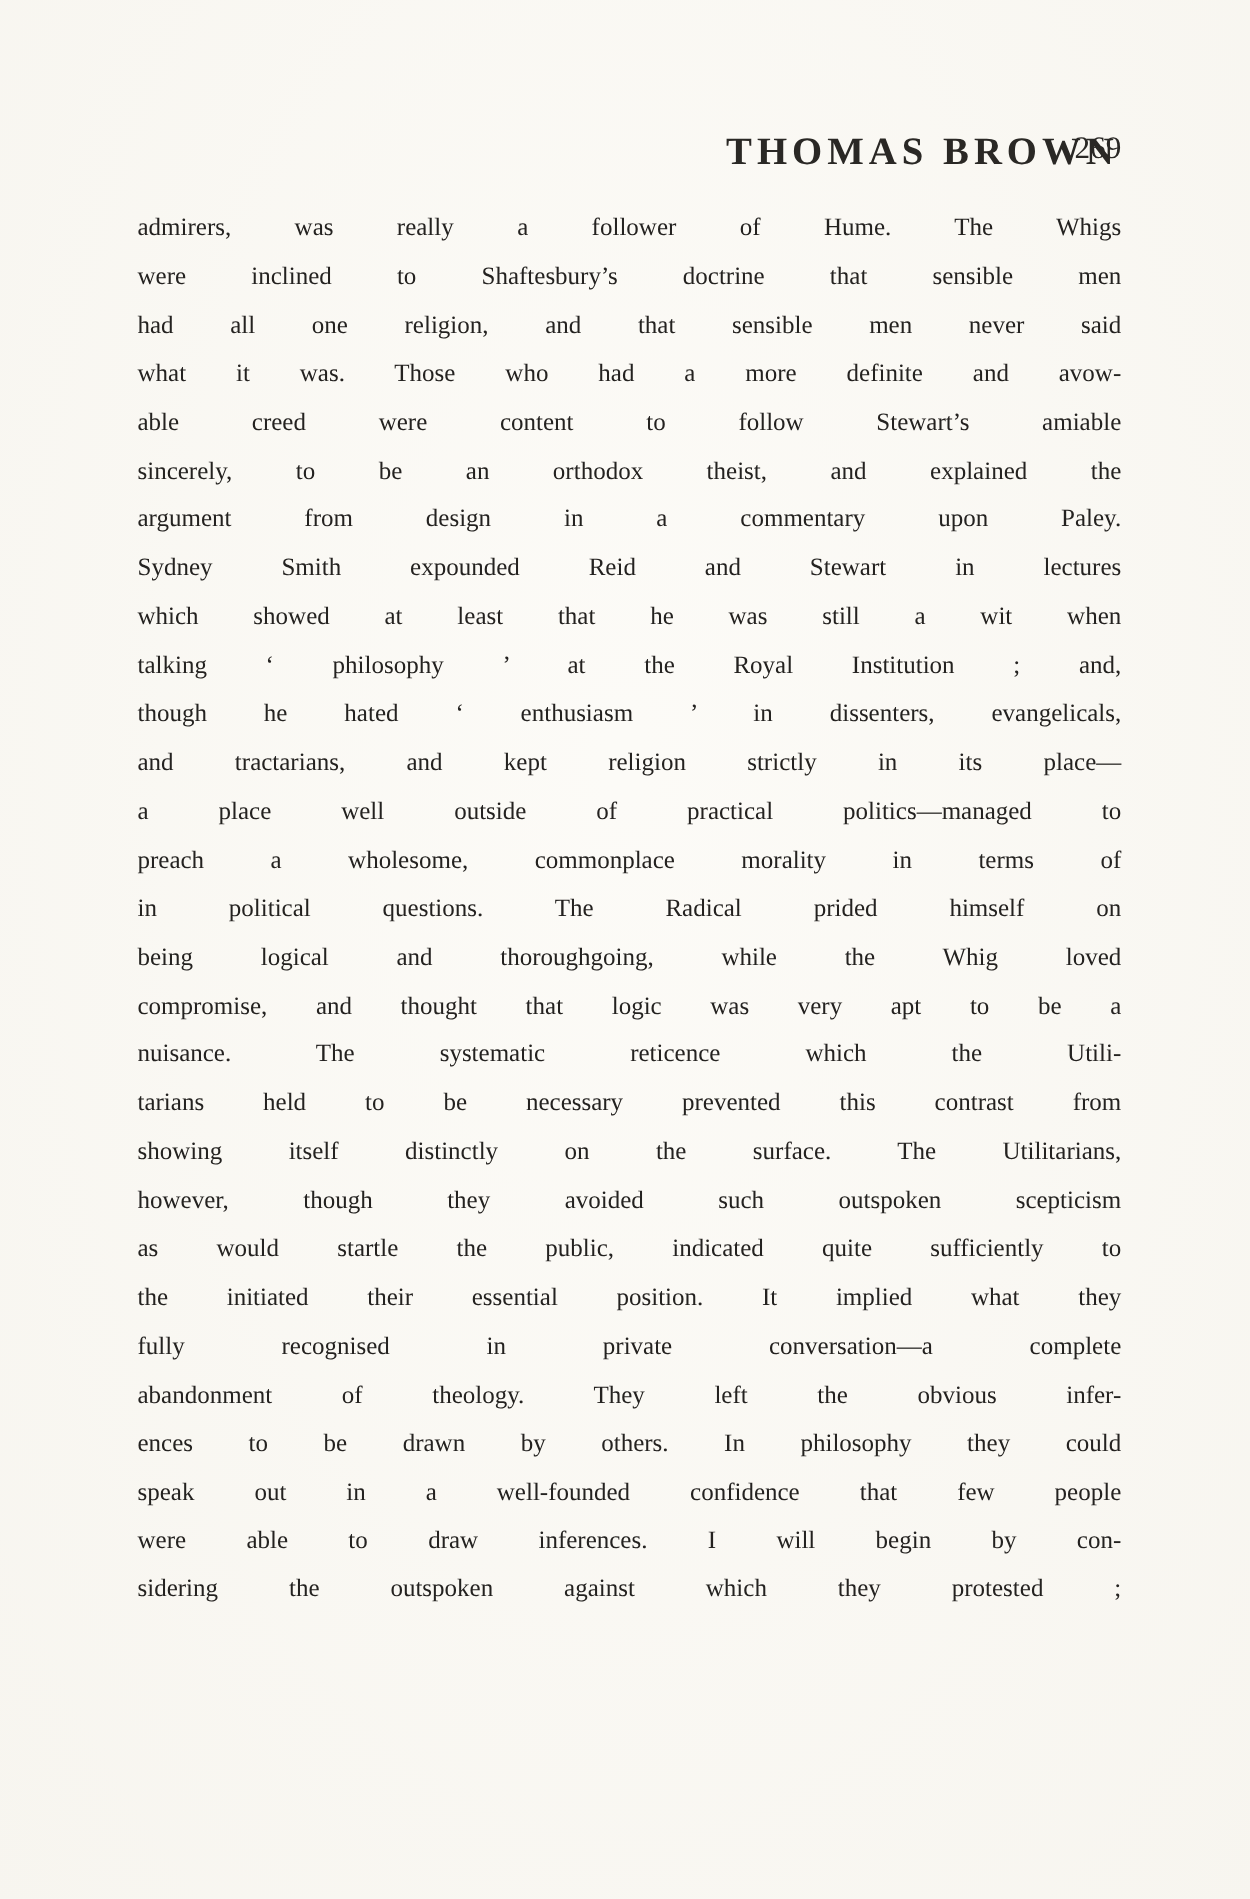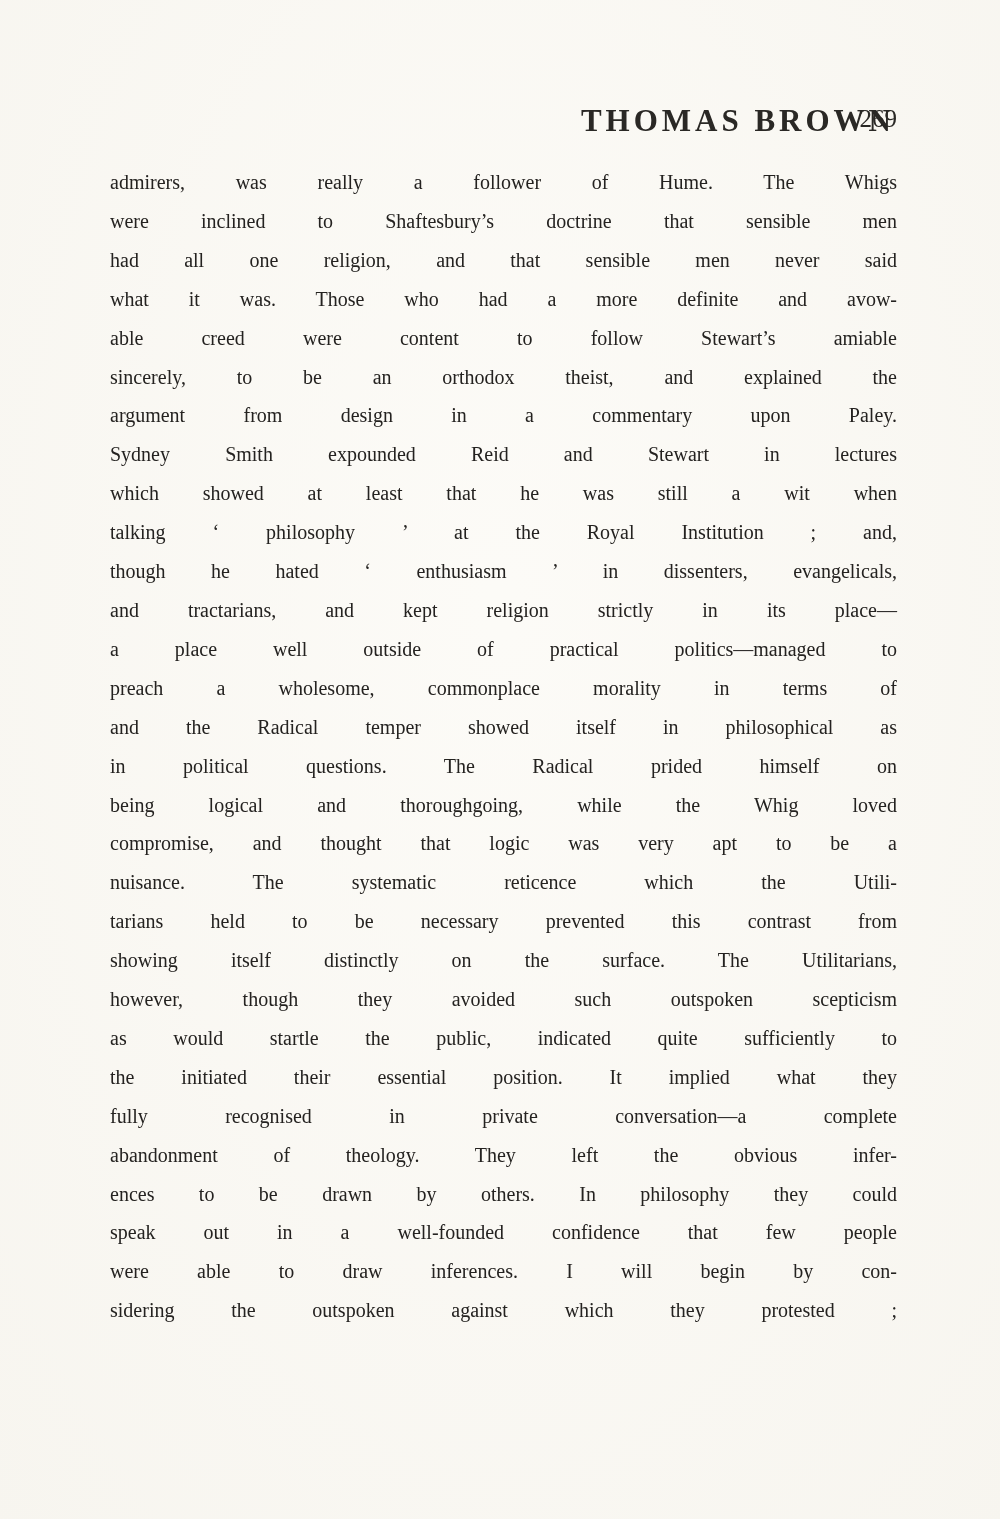--- a/index.html
+++ b/index.html
@@ -84,21 +84,20 @@
       <div class="text-line">able creed were content to follow Stewart’s amiable</div>
       <div class="text-line">sincerely, to be an orthodox theist, and explained the</div>
       <div class="text-line">argument from design in a commentary upon Paley.</div>
       <div class="text-line">Sydney Smith expounded Reid and Stewart in lectures</div>
       <div class="text-line">which showed at least that he was still a wit when</div>
       <div class="text-line">talking ‘ philosophy ’ at the Royal Institution ; and,</div>
       <div class="text-line">though he hated ‘ enthusiasm ’ in dissenters, evangelicals,</div>
       <div class="text-line">and tractarians, and kept religion strictly in its place—</div>
       <div class="text-line">a place well outside of practical politics—managed to</div>
       <div class="text-line">preach a wholesome, commonplace morality in terms of</div>
-      <div class="text-line">and the Radical temper showed itself in philosophical as</div>
       <div class="text-line">in political questions. The Radical prided himself on</div>
       <div class="text-line">being logical and thoroughgoing, while the Whig loved</div>
       <div class="text-line">compromise, and thought that logic was very apt to be a</div>
       <div class="text-line">nuisance. The systematic reticence which the Utili-</div>
       <div class="text-line">tarians held to be necessary prevented this contrast from</div>
       <div class="text-line">showing itself distinctly on the surface. The Utilitarians,</div>
       <div class="text-line">however, though they avoided such outspoken scepticism</div>
       <div class="text-line">as would startle the public, indicated quite sufficiently to</div>
       <div class="text-line">the initiated their essential position. It implied what they</div>
       <div class="text-line">fully recognised in private conversation—a complete</div>

